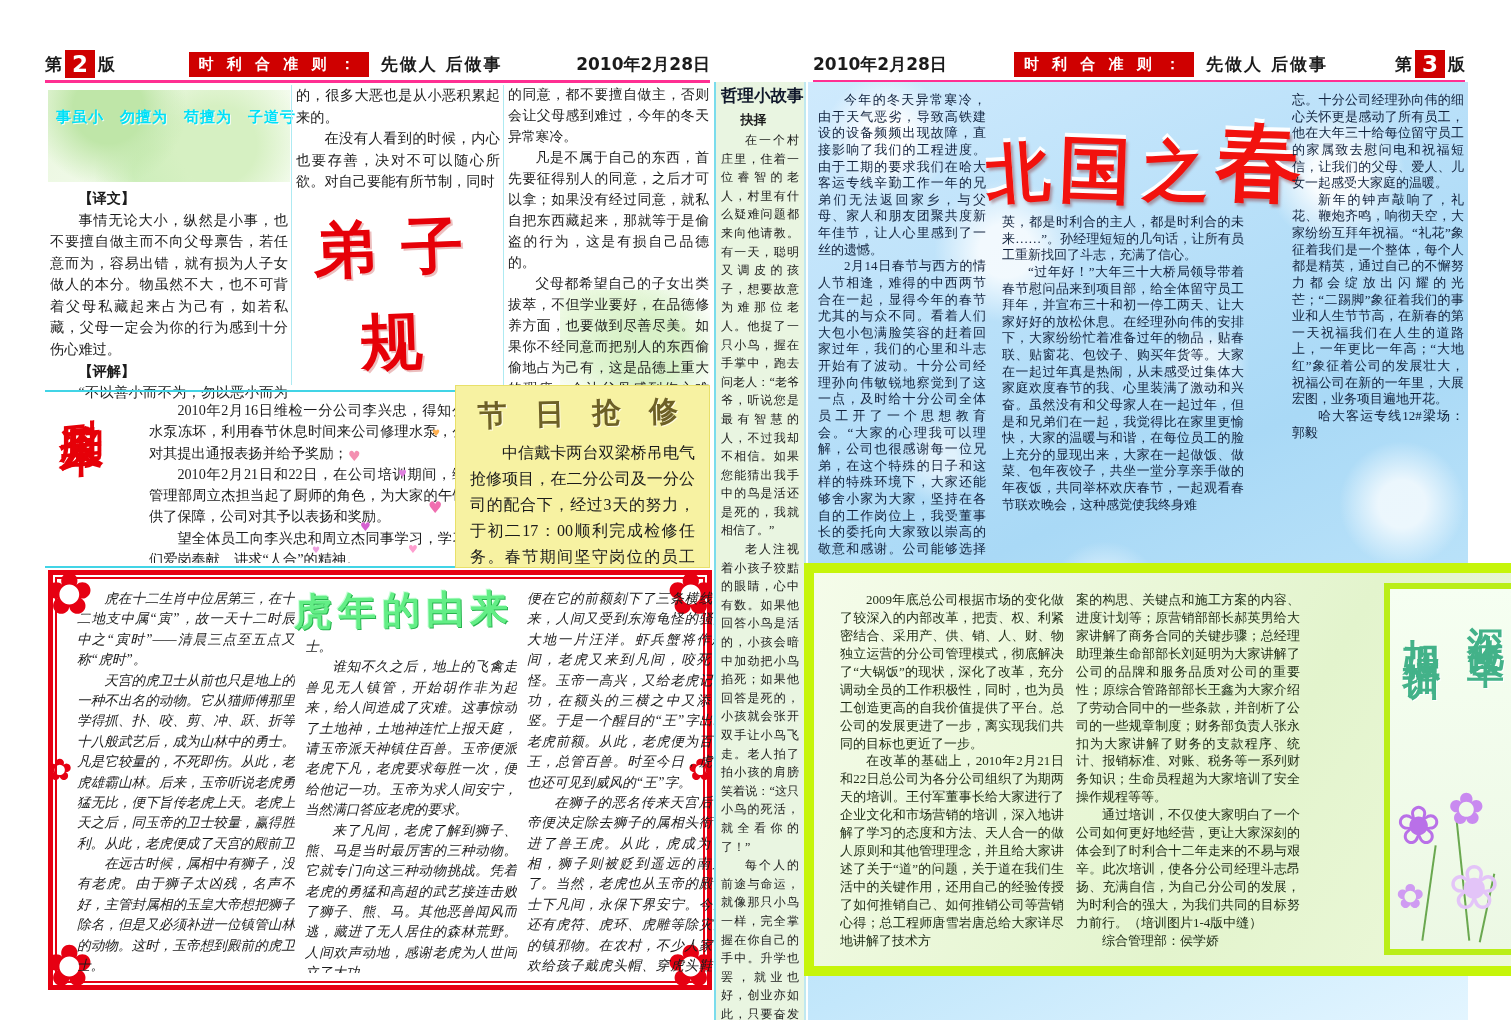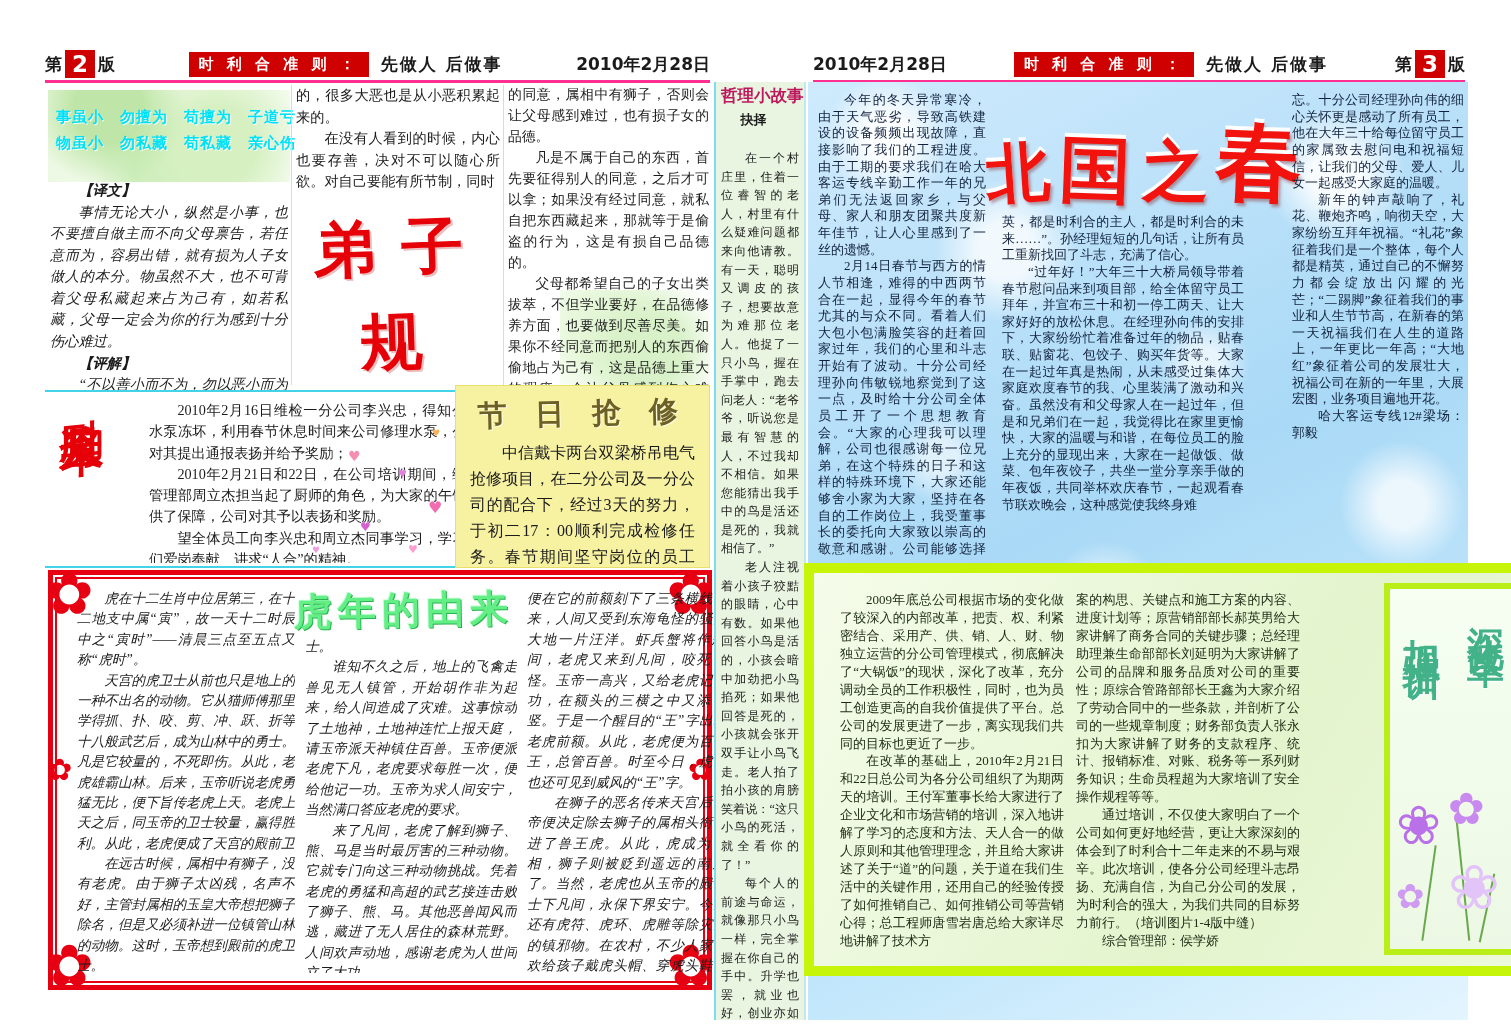--- a/index.html
+++ b/index.html
@@ -21,21 +21,21 @@
 
   
   .verse{left:48px;top:90px;width:242px;height:78px;padding-top:14px;
          background:radial-gradient(circle at 25% 20%,#bfe6a8 0 18%,transparent 40%),
                     radial-gradient(circle at 70% 60%,#d6f0c2 0 22%,transparent 50%),
                     radial-gradient(circle at 45% 90%,#cdeebb 0 15%,transparent 40%),
                     linear-gradient(135deg,#eaf7df,#f7fdf2);}
   .verse div{color:#00e0f8;font-weight:bold;font-size:15px;letter-spacing:1px;line-height:26px;
              text-shadow:1px 1px 0 rgba(255,255,255,.8);padding-left:8px;white-space:nowrap;}
   .col{font-size:14.2px;line-height:1.52;overflow:hidden;}
-  .c1{left:50px;top:180px;width:238px;height:218px;font-style:italic;}
+  .c1{left:50px;top:188px;width:238px;height:218px;}
   .c2{left:296px;top:85px;width:204px;height:306px;}
   .c3{left:508px;top:85px;width:201px;height:306px;font-size:13.8px;}
   .seclabel{font-weight:bold;text-indent:2em;}
   .vsep{width:1px;background:#aeeaf2;top:85px;height:300px;}
   .dizigui-title{color:#e60008;font-weight:900;font-size:62px;letter-spacing:26px;text-align:center;
                  font-family:"DejaVu Sans",sans-serif;transform:rotate(-2deg);padding:8px 0 6px 10px;
                  text-shadow:2px 2px 0 rgba(180,0,0,.25);}
   .leafblob{left:560px;top:290px;width:150px;height:100px;
             background:radial-gradient(circle at 60% 60%,#cfeebb 0 30%,transparent 70%),
                        radial-gradient(circle at 30% 40%,#e2f6d2 0 30%,transparent 70%);opacity:.8;}
@@ -70,23 +70,23 @@
                font-family:"DejaVu Sans",sans-serif;font-weight:900;font-size:38px;letter-spacing:6px;
                text-shadow:1px 1px 0 #27b24e,-1px -1px 0 #c8ffd8;transform:rotate(-1deg);}
   .tcol{position:absolute;font-size:13.6px;line-height:1.5;overflow:hidden;font-style:italic;}
   .tg1{left:24px;top:14px;width:218px;height:384px;}
   .tg2{left:252px;top:62px;width:212px;height:336px;}
   .tg3{left:474px;top:14px;width:214px;height:384px;}
 
   
   .midcol{left:714px;top:82px;width:92px;height:938px;background:#e9f5e1;border-left:2px solid #7adcec;
           border-right:2px solid #bfe8f0;box-sizing:border-box;padding:3px 5px;overflow:hidden;}
-  .mid-title{color:#be185d;font-weight:900;font-size:16.5px;font-family:"DejaVu Sans",sans-serif;
+  .mid-title{color:#0f172a;font-weight:900;font-size:16.5px;font-family:"DejaVu Sans",sans-serif;
              letter-spacing:0;white-space:nowrap;margin-bottom:4px;}
-  .mid-sub{font-weight:bold;font-size:13px;text-indent:1.5em;margin-bottom:20px;}
+  .mid-sub{font-weight:bold;font-size:13px;text-indent:1.5em;margin-bottom:2px;}
   .mid-text{font-size:12px;line-height:1.55;}
   .mid-text p{text-indent:2em;text-align:justify;}
 
   
   .p3bg{left:808px;top:82px;width:660px;height:938px;
         background:
           radial-gradient(circle at 12% 6%,rgba(255,255,255,.95) 0 2%,transparent 6%),
           radial-gradient(circle at 30% 18%,rgba(255,255,255,.8) 0 3%,transparent 8%),
           radial-gradient(circle at 80% 10%,rgba(255,255,255,.9) 0 2.5%,transparent 7%),
           radial-gradient(circle at 60% 30%,rgba(255,255,255,.7) 0 2%,transparent 6%),
@@ -135,21 +135,20 @@
     <span style="display:flex;align-items:center;">
       <span class="mottobox">时 利 合 准 则 ：</span>
       <span class="motto">先做人 后做事</span>
     </span>
     <span class="hdate">2010年2月28日</span>
   </div>
   <div class="abs rule-pink" style="left:45px;top:80px;width:665px;"></div>
 
   <div class="abs verse">
     <div>事虽小　勿擅为　苟擅为　子道亏</div>
-    <div>物虽小　勿私藏　苟私藏　亲心伤</div>
   </div>
 
   <div class="abs vsep" style="left:291px;"></div>
   <div class="abs vsep" style="left:503px;"></div>
   <div class="abs leafblob"></div>
 
   <div class="abs col c1">
     <p class="seclabel">【译文】</p>
     <p class="p">事情无论大小，纵然是小事，也不要擅自做主而不向父母禀告，若任意而为，容易出错，就有损为人子女做人的本分。物虽然不大，也不可背着父母私藏起来占为己有，如若私藏，父母一定会为你的行为感到十分伤心难过。</p>
     <p class="seclabel">【评解】</p>
@@ -157,21 +156,21 @@
   </div>
 
   <div class="abs col c2">
     <p class="p0">的，很多大恶也是从小恶积累起来的。</p>
     <p class="p">在没有人看到的时候，内心也要存善，决对不可以随心所欲。对自己要能有所节制，同时</p>
     <div class="dizigui-title">弟子规</div>
 
   </div>
 
   <div class="abs col c3">
-    <p class="p0">的同意，属相中有狮子，否则会让父母感到难过，也有损子女的品德。</p>
+    <p class="p0">的同意，都不要擅自做主，否则会让父母感到难过，今年的冬天异常寒冷。</p>
     <p class="p">凡是不属于自己的东西，首先要征得别人的同意，之后才可以拿；如果没有经过同意，就私自把东西藏起来，那就等于是偷盗的行为，这是有损自己品德的。</p>
     <p class="p">父母都希望自己的子女出类拔萃，不但学业要好，在品德修养方面，也要做到尽善尽美。如果你不经同意而把别人的东西偷偷地占为己有，这是品德上重大的瑕疵，会让父母感到伤心难过；事情败露后，因为小偷的名声让父母蒙羞，这是大不孝。</p>
   </div>
 
   <div class="abs rule-cyan" style="left:45px;top:390px;width:410px;"></div>
   <div class="abs rule-cyan" style="left:45px;top:566px;width:410px;"></div>
 
   <div class="abs award-title">本月奖励</div>
   <div class="abs award-text">
     <p class="p">2010年2月16日维检一分公司李兴忠，得知公司水泵冻坏，利用春节休息时间来公司修理水泵，公司对其提出通报表扬并给予奖励；</p>

